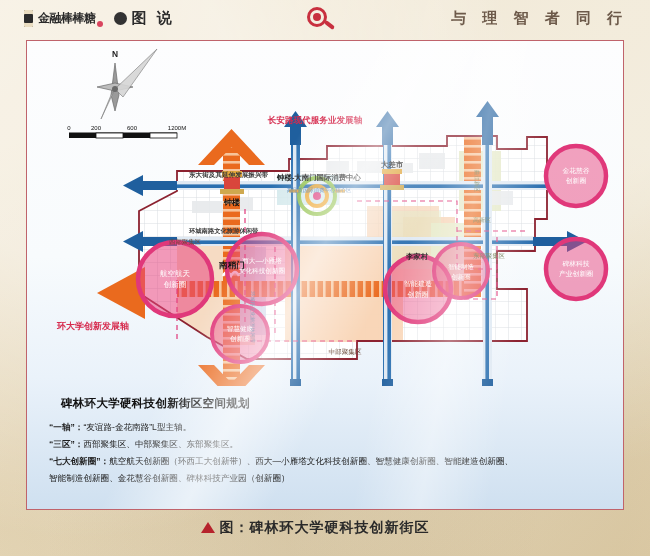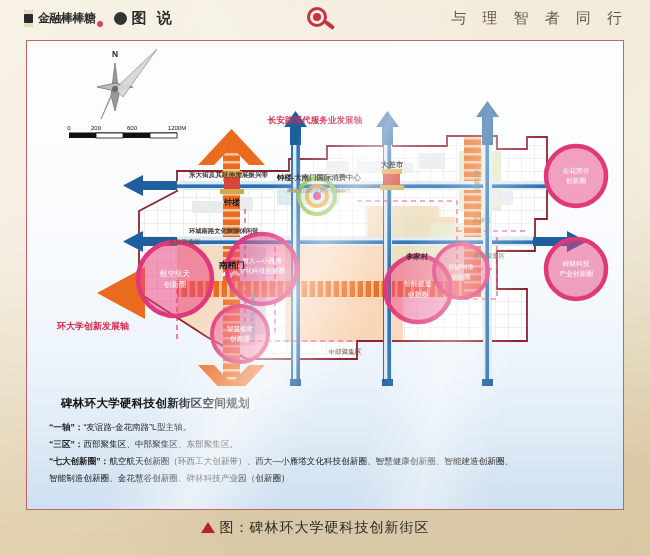--- a/index.html
+++ b/index.html
@@ -54,21 +54,21 @@
   .logo-center .core{
     position:absolute;left:8px;top:7px;width:8px;height:8px;border-radius:50%;background:#c8303f;
   }
   .logo-center .tail{
     position:absolute;left:19px;top:17px;width:11px;height:4px;background:#c8303f;
     transform:rotate(38deg);border-radius:2px;
   }
 
   .tagline{
     position:absolute;right:22px;top:9px;
-    font-size:15px;color:#6d5a4a;letter-spacing:6px;font-weight:400;
+    font-size:15px;color:#6d5a4a;letter-spacing:6px;font-weight:700;
   }
 
   
   .frame{
     position:absolute;left:26px;top:40px;width:598px;height:470px;
     border:1.6px solid #c0636b;
     background:linear-gradient(180deg,#fdfdfe 0%,#f8fbfd 46%,#eaf2fa 72%,#cfe0f0 100%);
     box-sizing:border-box;
     overflow:hidden;
   }
@@ -91,21 +91,21 @@
   .tb-title{
     font-size:11.5px;font-weight:bold;color:#111;margin:0 0 9px 12px;letter-spacing:.3px;
   }
   .tb-line{font-size:8.6px;line-height:15px;margin:0 0 2px 0;color:#1d1d1d;}
   .tb-line b{font-weight:bold;}
   .tb-cont{font-size:8.6px;line-height:15px;margin:0;color:#1d1d1d;}
 
   
   .caption{
     position:absolute;left:0;top:519px;width:630px;text-align:center;
-    font-size:14px;font-weight:normal;color:#2a2a2a;letter-spacing:1px;
+    font-size:14px;font-weight:bold;color:#2a2a2a;letter-spacing:1px;
   }
   .cap-tri{
     display:inline-block;width:0;height:0;
     border-left:7px solid transparent;border-right:7px solid transparent;
     border-bottom:11px solid #b6232c;margin-right:5px;position:relative;top:1px;
   }
 
   
 </style>
 </head>

